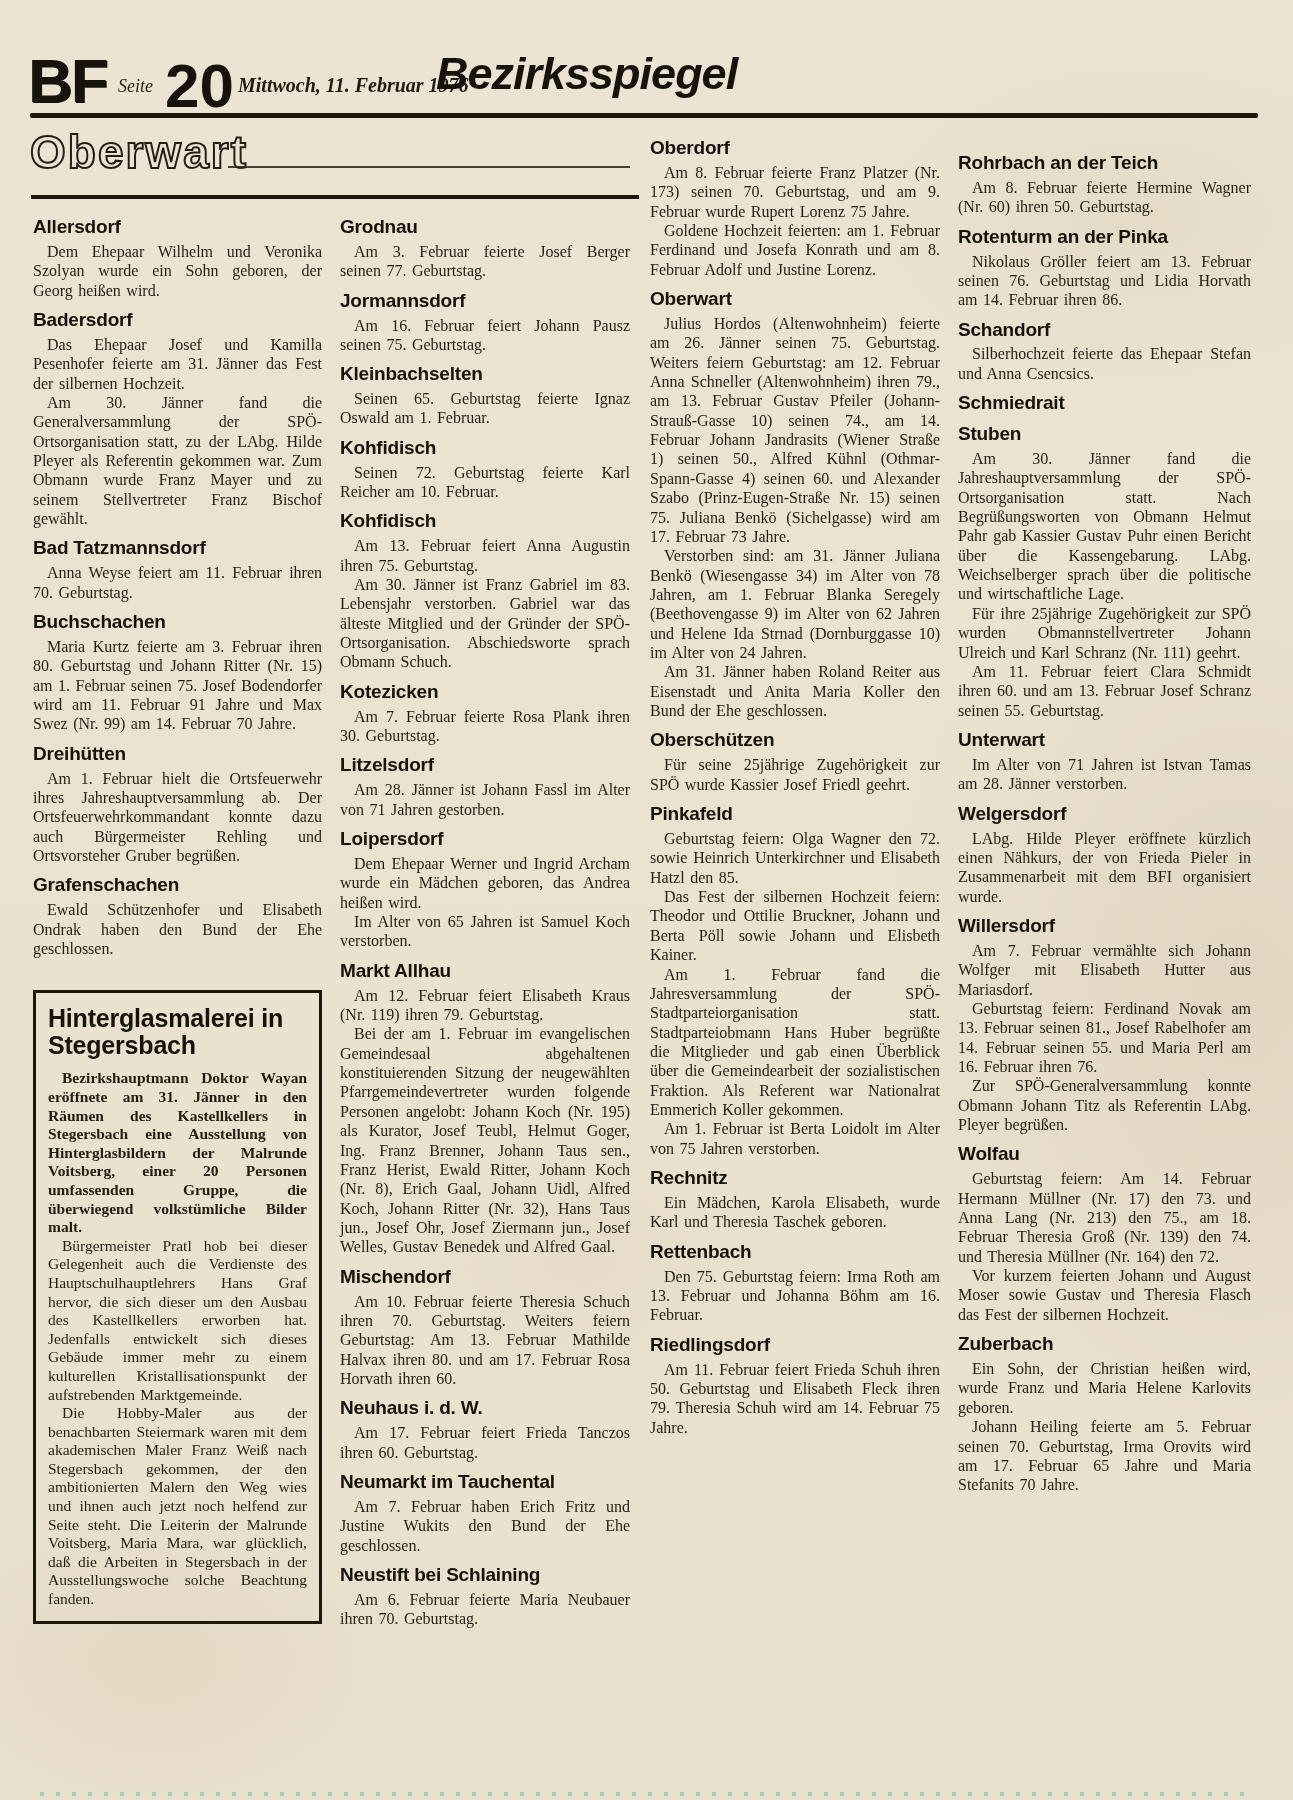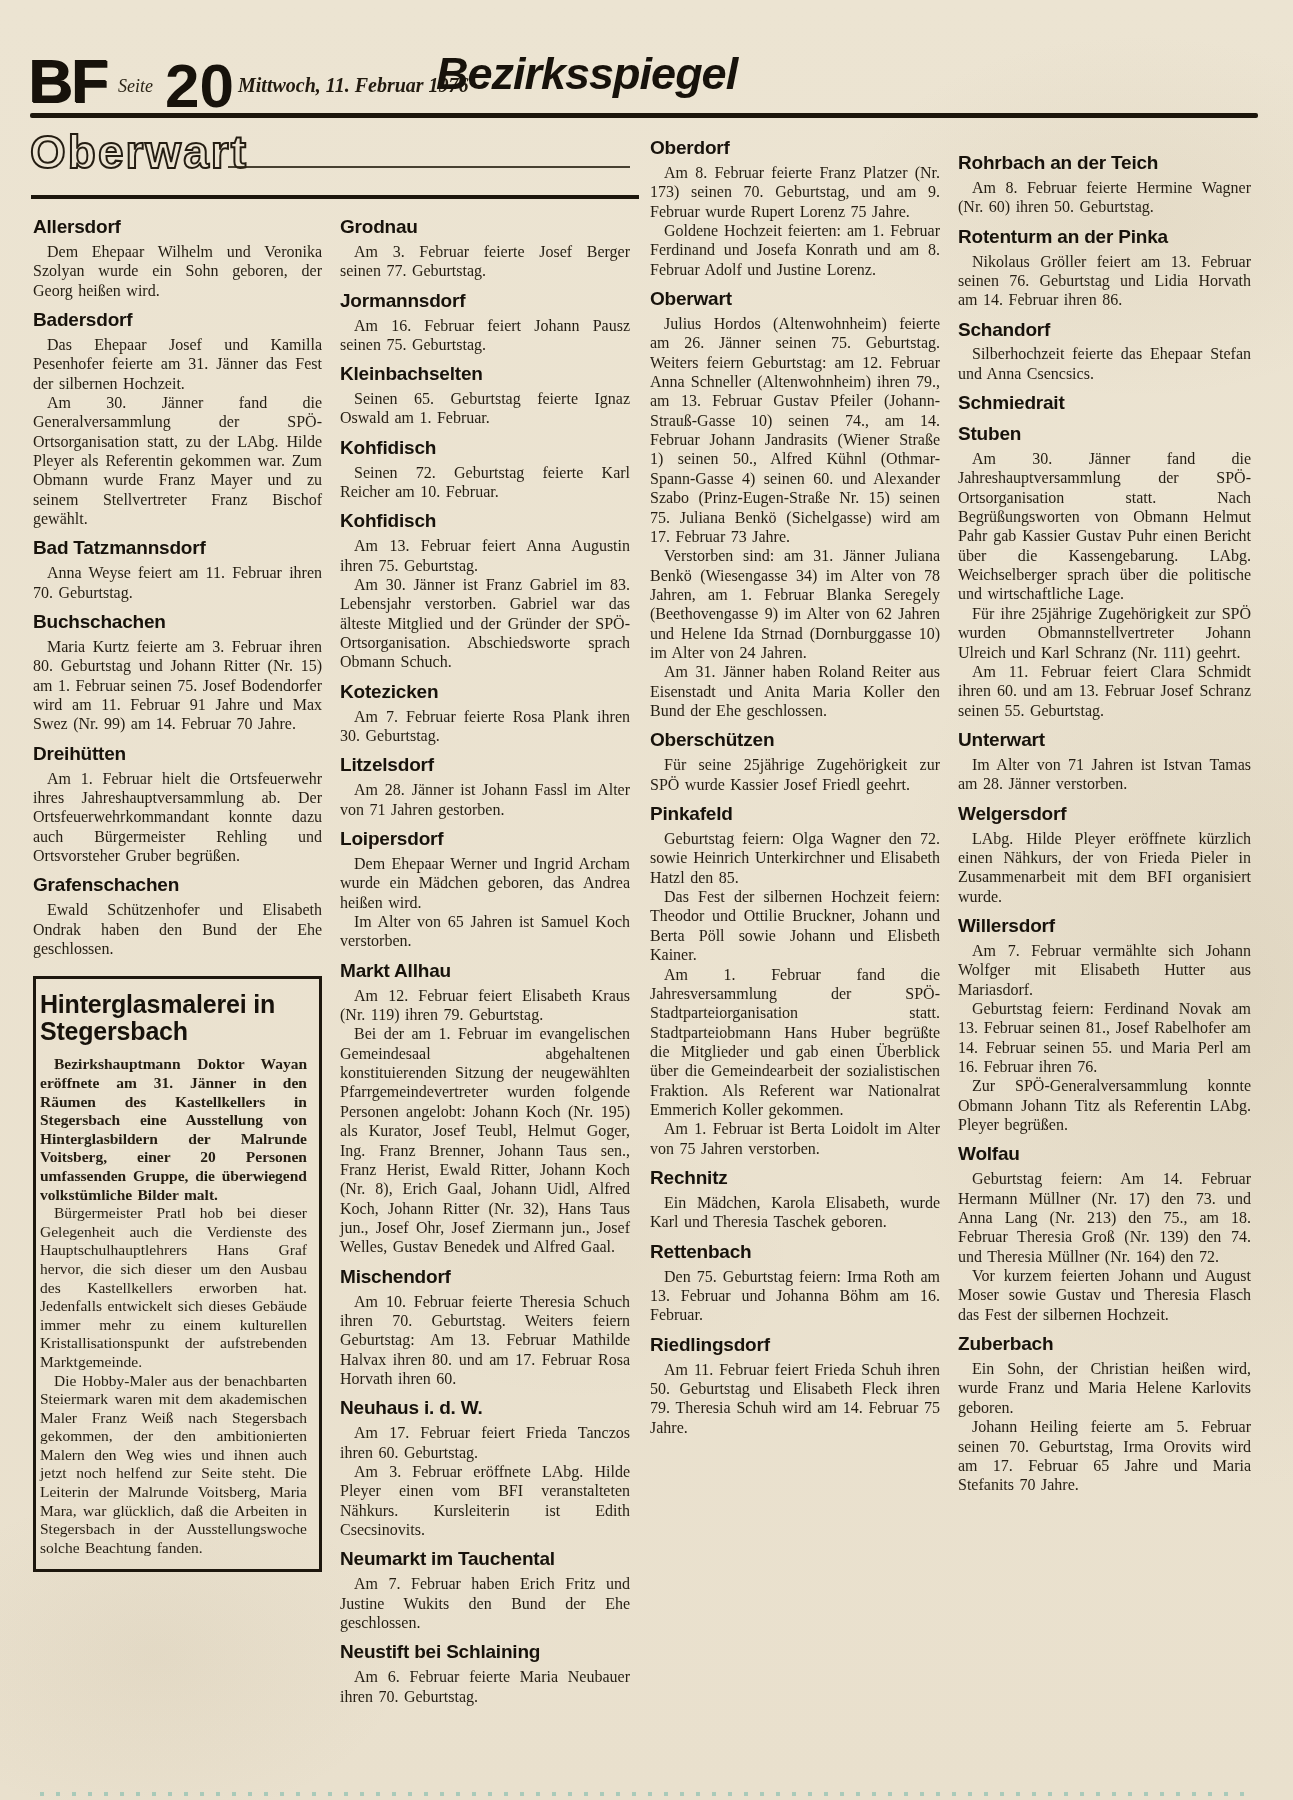--- a/index.html
+++ b/index.html
@@ -40,21 +40,21 @@
   .col{position:absolute;font-size:16px;line-height:1.21;text-align:justify;}
   .col1{left:33px;top:207px;width:289px;}
   .col2{left:340px;top:207px;width:290px;}
   .col3{left:650px;top:128px;width:290px;}
   .col4{left:958px;top:143px;width:293px;}
   .sec{margin:0 0 4px 0;}
   .sec-h{font-family:"Liberation Sans",sans-serif;font-weight:700;font-size:19px;
     line-height:1.1;letter-spacing:-.2px;color:#17120b;margin:10px 0 4px 0;text-align:left;}
   .sec p{margin:0;text-indent:14px;word-spacing:1.5px;}
   
-  .sec.box{border:3px solid #1d170e;padding:10px 12px 12px 4px;margin-top:18px;
+  .sec.box{border:3px solid #1d170e;padding:10px 12px 12px 12px;margin-top:32px;
     font-size:15.5px;line-height:1.2;}
   .sec.box .sec-h{font-size:25px;line-height:1.08;margin:2px 0 10px 0;}
   .sec.box p.lead{font-weight:700;}
   
   .bleed-dots{position:absolute;left:40px;right:40px;bottom:4px;height:4px;opacity:.5;
     background-image:repeating-linear-gradient(90deg, rgba(0,145,135,.55) 0 4px, transparent 4px 16px);}
 </style>
 </head>
 <body>
 
@@ -162,21 +162,20 @@
       </div>
 
     <div class="sec">
       <div class="sec-h">Mischendorf</div>
     <p>Am 10. Februar feierte Theresia Schuch ihren 70. Geburtstag. Weiters feiern Geburtstag: Am 13. Februar Mathilde Halvax ihren 80. und am 17. Februar Rosa Horvath ihren 60.</p>
       </div>
 
     <div class="sec">
       <div class="sec-h">Neuhaus i. d. W.</div>
     <p>Am 17. Februar feiert Frieda Tanczos ihren 60. Geburtstag.</p>
-        <p>Am 3. Februar eröffnete LAbg. Hilde Pleyer einen vom BFI veranstalteten Nähkurs. Kursleiterin ist Edith Csecsinovits.</p>
       </div>
 
     <div class="sec">
       <div class="sec-h">Neumarkt im Tauchental</div>
     <p>Am 7. Februar haben Erich Fritz und Justine Wukits den Bund der Ehe geschlossen.</p>
       </div>
 
     <div class="sec">
       <div class="sec-h">Neustift bei Schlaining</div>
     <p>Am 6. Februar feierte Maria Neubauer ihren 70. Geburtstag.</p>

